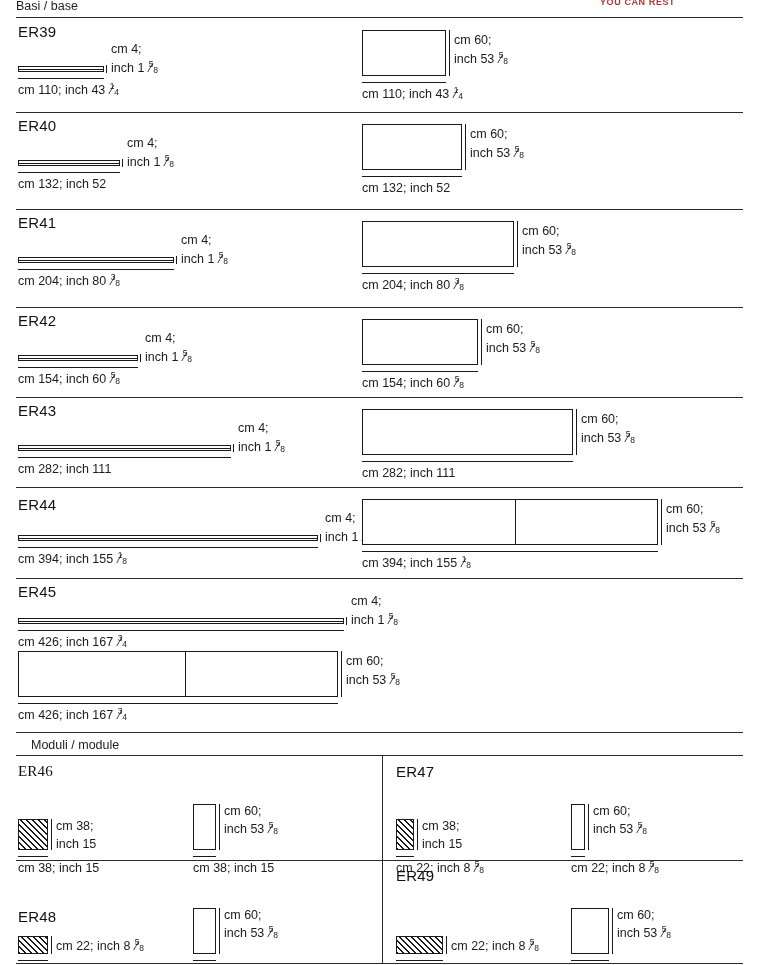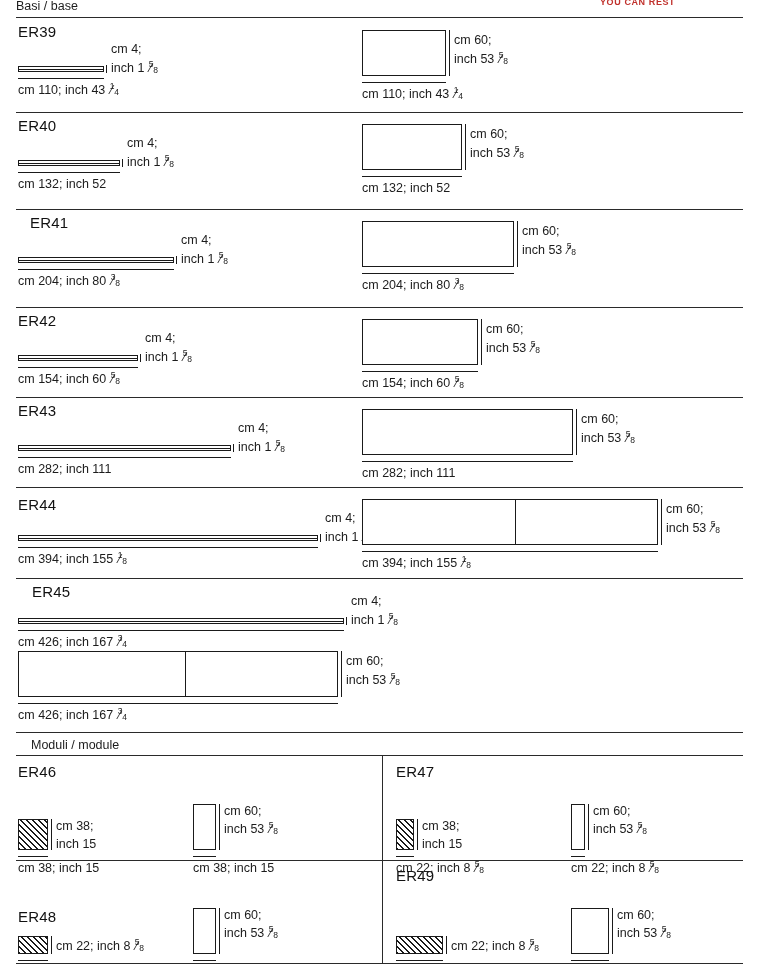--- a/index.html
+++ b/index.html
@@ -83,21 +83,21 @@
       <div class="abs lbl" style="left:127px; top:134px;">cm 4;</div>
       <div class="abs lbl" style="left:127px; top:153px;">inch 1 <span class="fr"><i class="n">5</i><i class="s">⁄</i><i class="d">8</i></span></div>
       <div class="abs lbl" style="left:18px; top:175px;">cm 132; inch 52</div>
       <div class="rect" style="left:362px; top:124px; width:100px; height:46px;"></div>
       <div class="dimv" style="left:465px; top:124px; height:46px;"></div>
       <div class="dimh" style="left:362px; top:176px; width:100px;"></div>
       <div class="abs lbl" style="left:470px; top:125px;">cm 60;</div>
       <div class="abs lbl" style="left:470px; top:144px;">inch 53 <span class="fr"><i class="n">5</i><i class="s">⁄</i><i class="d">8</i></span></div>
       <div class="abs lbl" style="left:362px; top:179px;">cm 132; inch 52</div>
       <div class="hr" style="top:307px;"></div>
-      <div class="abs code" style="left:30px; top:214px;">ER41</div>
+      <div class="abs code" style="left:18px; top:214px;">ER41</div>
       <div class="slab" style="left:18px; top:257px; width:156px; height:6px;"></div>
       <div class="dimh" style="left:18px; top:269px; width:156px;"></div>
       <div class="dimv" style="left:176px; top:256px; height:8px;"></div>
       <div class="abs lbl" style="left:181px; top:231px;">cm 4;</div>
       <div class="abs lbl" style="left:181px; top:250px;">inch 1 <span class="fr"><i class="n">5</i><i class="s">⁄</i><i class="d">8</i></span></div>
       <div class="abs lbl" style="left:18px; top:272px;">cm 204; inch 80 <span class="fr"><i class="n">3</i><i class="s">⁄</i><i class="d">8</i></span></div>
       <div class="rect" style="left:362px; top:221px; width:152px; height:46px;"></div>
       <div class="dimv" style="left:517px; top:221px; height:46px;"></div>
       <div class="dimh" style="left:362px; top:273px; width:152px;"></div>
       <div class="abs lbl" style="left:522px; top:222px;">cm 60;</div>
@@ -141,42 +141,42 @@
       <div class="abs lbl" style="left:18px; top:550px;">cm 394; inch 155 <span class="fr"><i class="n">1</i><i class="s">⁄</i><i class="d">8</i></span></div>
       <div class="rect" style="left:362px; top:499px; width:296px; height:46px;">
         <div class="split" style="left:152px;"></div>
       </div>
       <div class="dimv" style="left:661px; top:499px; height:46px;"></div>
       <div class="dimh" style="left:362px; top:551px; width:296px;"></div>
       <div class="abs lbl" style="left:666px; top:500px;">cm 60;</div>
       <div class="abs lbl" style="left:666px; top:519px;">inch 53 <span class="fr"><i class="n">5</i><i class="s">⁄</i><i class="d">8</i></span></div>
       <div class="abs lbl" style="left:362px; top:554px;">cm 394; inch 155 <span class="fr"><i class="n">1</i><i class="s">⁄</i><i class="d">8</i></span></div>
       <div class="hr" style="top:732px;"></div>
-      <div class="abs code" style="left:32px; top:583px;">ER45</div>
+      <div class="abs code" style="left:18px; top:583px;">ER45</div>
       <div class="slab" style="left:18px; top:618px; width:326px; height:6px;"></div>
       <div class="dimh" style="left:18px; top:630px; width:326px;"></div>
       <div class="dimv" style="left:346px; top:617px; height:8px;"></div>
       <div class="abs lbl" style="left:351px; top:592px;">cm 4;</div>
       <div class="abs lbl" style="left:351px; top:611px;">inch 1 <span class="fr"><i class="n">5</i><i class="s">⁄</i><i class="d">8</i></span></div>
       <div class="abs lbl" style="left:18px; top:633px;">cm 426; inch 167 <span class="fr"><i class="n">3</i><i class="s">⁄</i><i class="d">4</i></span></div>
       <div class="rect" style="left:18px; top:651px; width:320px; height:46px;">
         <div class="split" style="left:166px;"></div>
       </div>
       <div class="dimv" style="left:341px; top:651px; height:46px;"></div>
       <div class="dimh" style="left:18px; top:703px; width:320px;"></div>
       <div class="abs lbl" style="left:346px; top:652px;">cm 60;</div>
       <div class="abs lbl" style="left:346px; top:671px;">inch 53 <span class="fr"><i class="n">5</i><i class="s">⁄</i><i class="d">8</i></span></div>
       <div class="abs lbl" style="left:18px; top:706px;">cm 426; inch 167 <span class="fr"><i class="n">3</i><i class="s">⁄</i><i class="d">4</i></span></div>
     </div>
 
   <div class="abs sect" style="left:31px; top:738px;">Moduli / module</div>
   <div class="hr" style="top:755px;"></div>
 
   <div id="modrows">
-      <div class="abs code" style="left:18px; top:763px;">ER46</div>
+      <div class="abs code" style="left:18px; top:763px;font-family:Liberation Serif, serif;">ER46</div>
       <div class="hatch" style="left:18px; top:819px; width:30px; height:31px;"></div>
       <div class="dimv" style="left:51px; top:819px; height:31px;"></div>
       <div class="dimh" style="left:18px; top:856px; width:30px;"></div>
       <div class="abs lbl" style="left:56px; top:817px;">cm 38;</div>
       <div class="abs lbl" style="left:56px; top:835px;">inch 15</div>
       <div class="abs lbl" style="left:18px; top:859px;">cm 38; inch 15</div>
       <div class="rect" style="left:193px; top:804px; width:23px; height:46px;"></div>
       <div class="dimv" style="left:219px; top:804px; height:46px;"></div>
       <div class="dimh" style="left:193px; top:856px; width:23px;"></div>
       <div class="abs lbl" style="left:224px; top:802px;">cm 60;</div>

